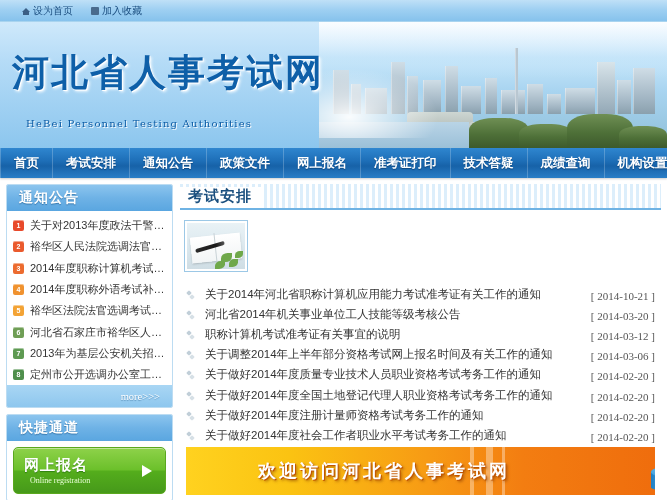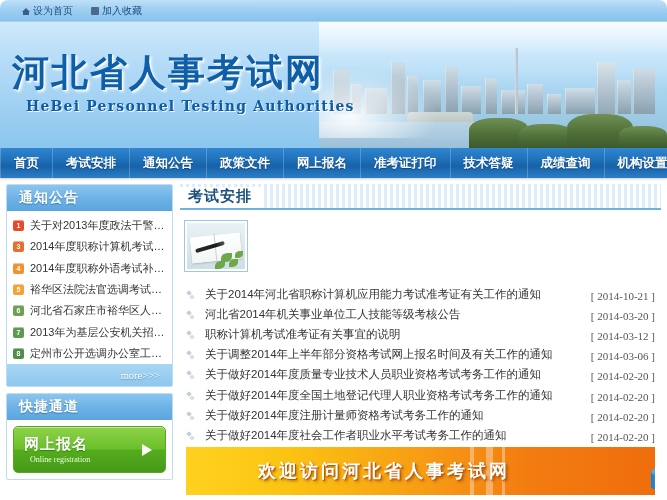--- a/index.html
+++ b/index.html
@@ -2,21 +2,21 @@
 <html><head>
 <meta charset="utf-8">
 <style>
   * { box-sizing: border-box; margin: 0; padding: 0; }
   html, body {
     width: 667px; height: 500px;
     overflow: hidden;
     font-family: "Liberation Sans", "DejaVu Sans", sans-serif;
     background: #ffffff;
   }
-  #page { position: relative; width: 667px; height: 500px; overflow: hidden; border-radius: 8px; }
+  #page { position: relative; width: 667px; height: 500px; overflow: hidden; }
 
   
   .topbar {
     height: 22px;
     background: linear-gradient(to bottom, #bfe0f7 0%, #9fd0f2 45%, #86c2ec 100%);
     display: flex; align-items: center;
     padding-left: 22px;
     border-bottom: 1px solid #a9d4ef;
   }
   .topbar-link {
@@ -86,25 +86,25 @@
   .banner-cn {
     font-family: "DejaVu Serif", "Liberation Serif", serif;
     font-size: 37px; font-weight: bold;
     letter-spacing: 2px;
     color: #0e5fa8;
     text-shadow: 1px 1px 0 #ffffff, 2px 2px 3px rgba(255,255,255,0.9);
     white-space: nowrap;
   }
   .banner-en {
     font-family: "DejaVu Serif", "Liberation Serif", serif;
-    font-size: 14px; font-weight: bold;
+    font-size: 10px; font-weight: normal;
     letter-spacing: 1.2px;
     color: #0d5ca4;
     text-shadow: 1px 1px 0 rgba(255,255,255,0.95);
-    margin-top: 0; padding-left: 14px;
+    margin-top: 20px; padding-left: 14px;
     white-space: nowrap;
   }
 
   
   .nav {
     height: 30px;
     background: linear-gradient(to bottom, #2f86cf 0%, #1e6fb8 42%, #1762a8 60%, #2a7ec6 100%);
     display: flex; align-items: stretch;
     box-shadow: 0 1px 2px rgba(0,0,0,0.2);
   }
@@ -431,20 +431,24 @@
       <div class="panel">
         <div class="panel-head">
           <span class="panel-head-txt">通知公告</span>
         </div>
         <div class="notice-list">
           <div class="notice-row">
             <span class="badge" style="background:#e8492a">1</span>
             <span class="notice-txt">关于对2013年度政法干警招录培养…</span>
           </div>
           <div class="notice-row">
+            <span class="badge" style="background:#ea5a2d">2</span>
+            <span class="notice-txt">裕华区人民法院选调法官公示</span>
+          </div>
+          <div class="notice-row">
             <span class="badge" style="background:#ec6b2f">3</span>
             <span class="notice-txt">2014年度职称计算机考试补报名</span>
           </div>
           <div class="notice-row">
             <span class="badge" style="background:#f0922f">4</span>
             <span class="notice-txt">2014年度职称外语考试补报名</span>
           </div>
           <div class="notice-row">
             <span class="badge" style="background:#f3a335">5</span>
             <span class="notice-txt">裕华区法院法官选调考试面试成绩</span>

